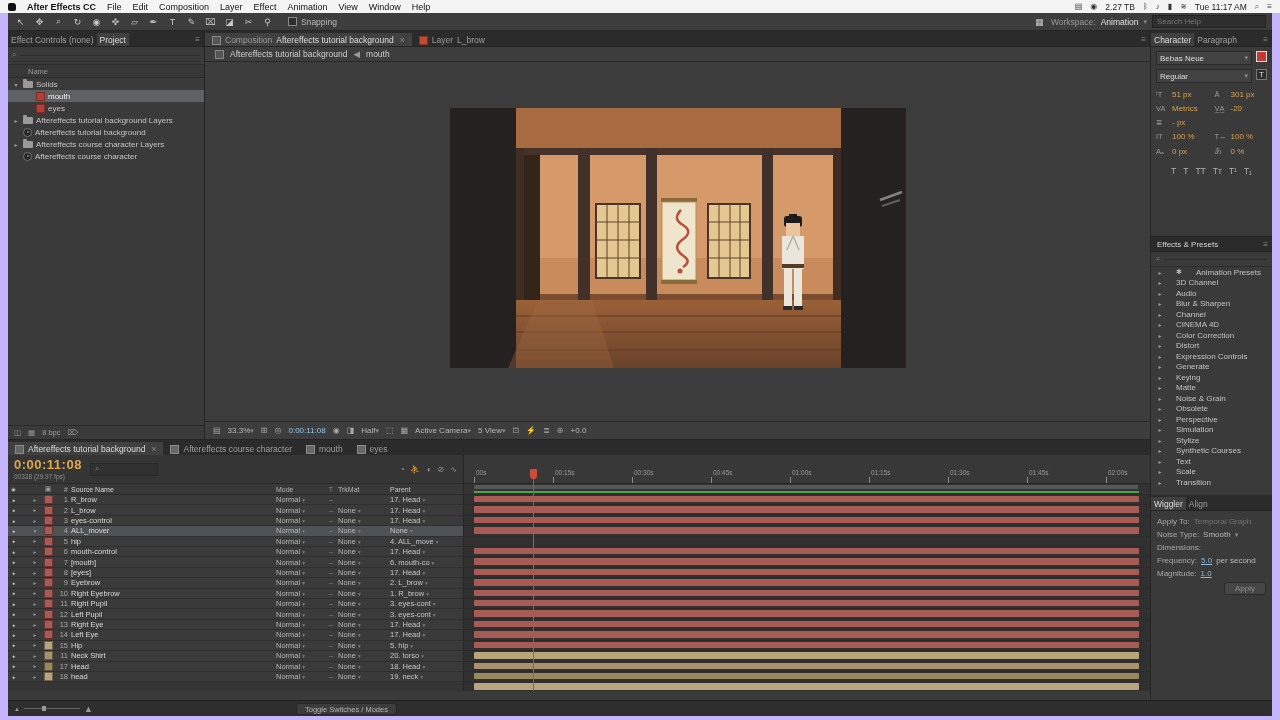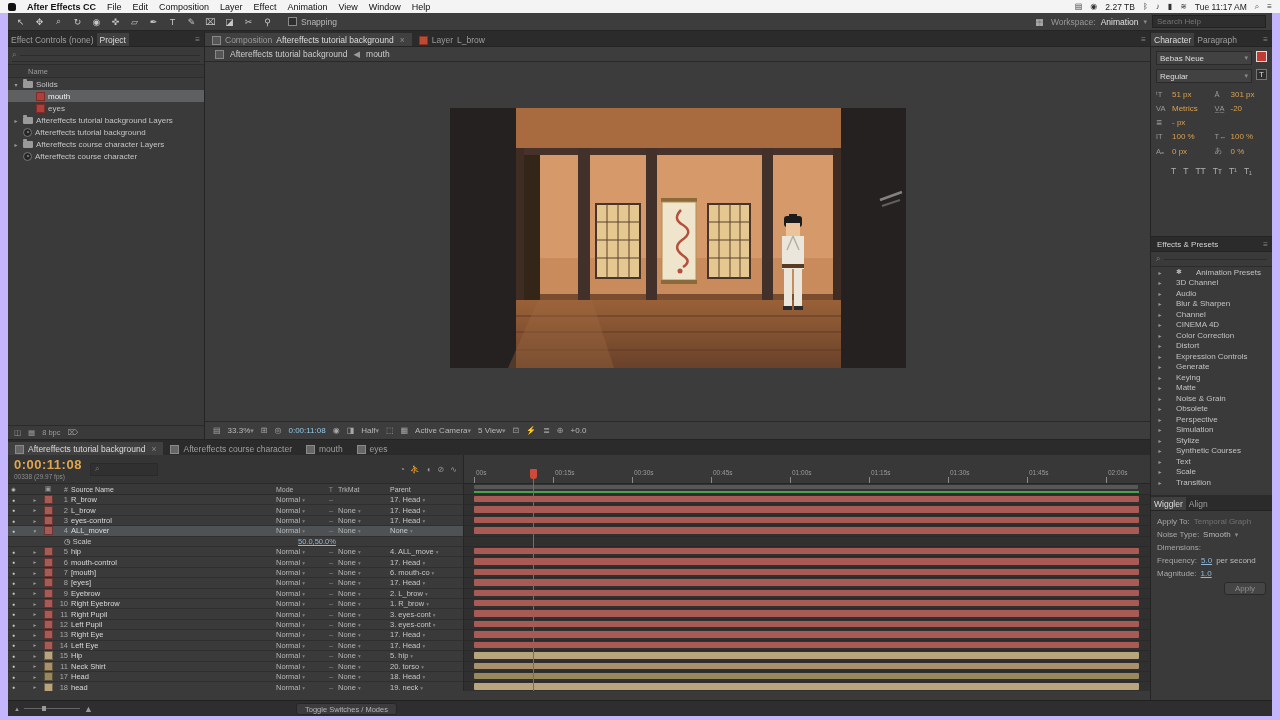--- a/index.html
+++ b/index.html
@@ -538,24 +538,20 @@
                       <i style="background: rgb(168, 90, 85);"></i>
                     </span>
                     <span class="c-num">4</span>
                     <span class="c-name">ALL_mover</span>
                     <span class="c-mode">Normal<span class="ddc">▾</span></span>
                     <span class="c-dash">–</span>
                     <span class="c-trk">None<span class="ddc">▾</span></span>
                     <span class="c-parent">None<span class="ddc">▾</span></span>
                   </div>
                   <div class="lrow">
-                    <span class="prop-name">◷ Scale</span>
-                    <span class="prop-val">50.0,50.0%</span>
-                  </div>
-                  <div class="lrow">
                     <span class="c-eye">●</span>
                     <span class="c-blank"></span>
                     <span class="c-twirl">▸</span>
                     <span class="c-swatch">
                       <i style="background: rgb(168, 90, 85);"></i>
                     </span>
                     <span class="c-num">5</span>
                     <span class="c-name">hip</span>
                     <span class="c-mode">Normal<span class="ddc">▾</span></span>
                     <span class="c-dash">–</span>

